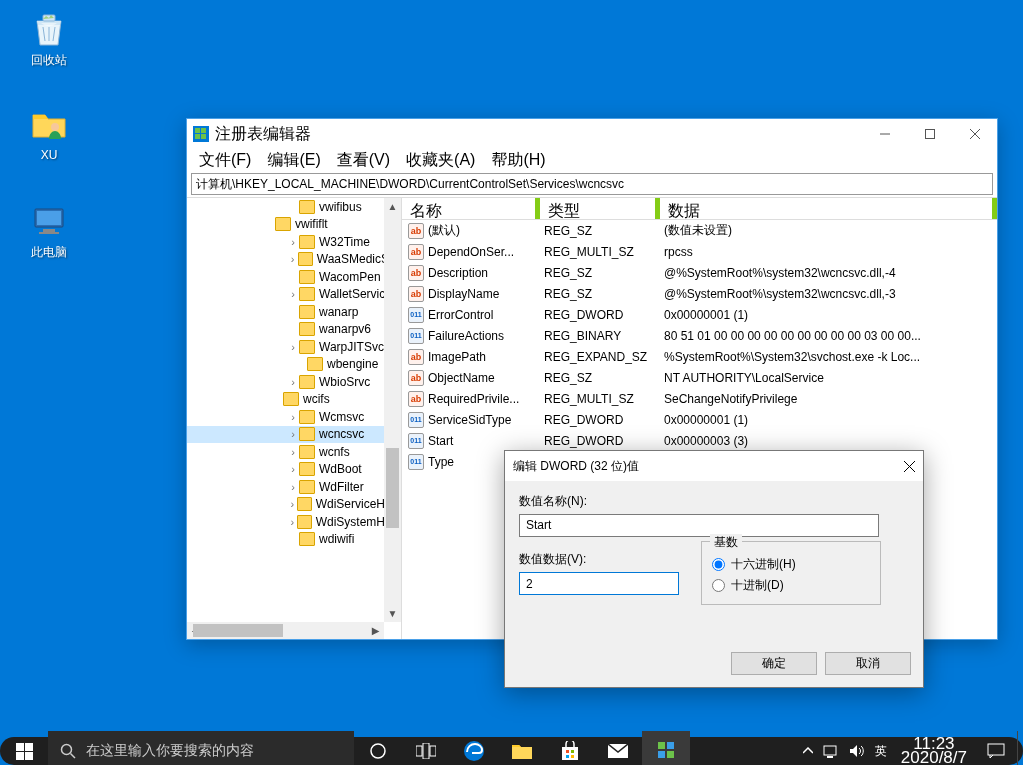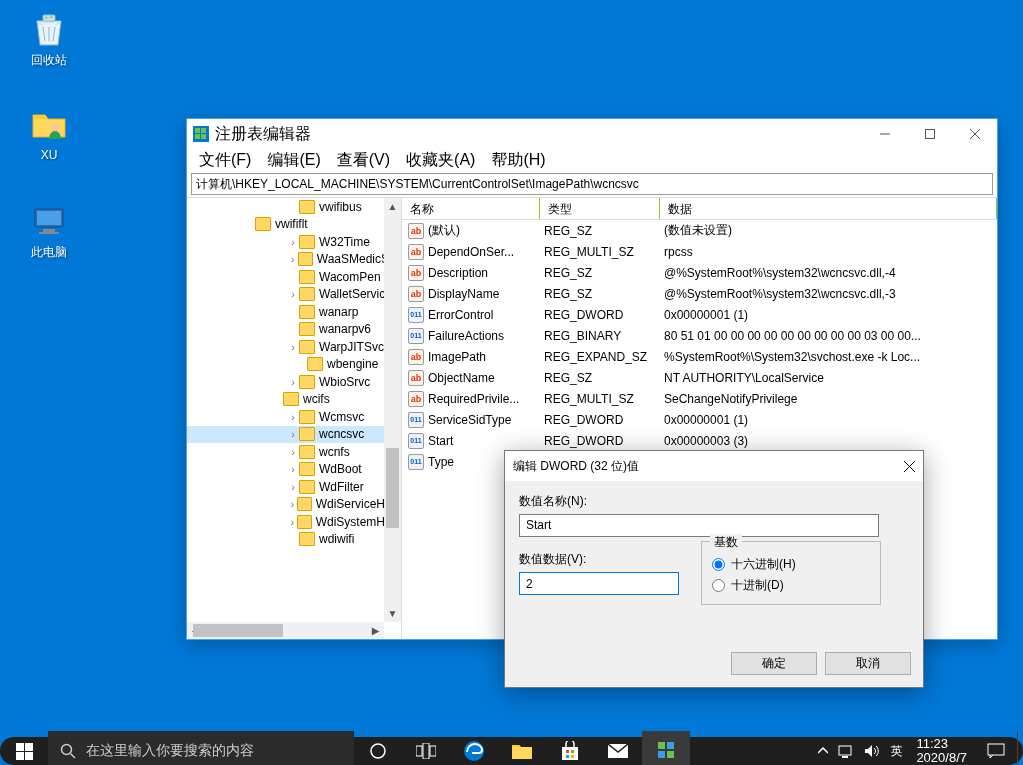--- a/index.html
+++ b/index.html
@@ -39,21 +39,21 @@
 .tree-scroll-v { position:absolute; right:0; top:0; bottom:17px; width:17px; background:#f0f0f0; }
 .tree-scroll-v .thumb { position:absolute; left:2px; right:2px; top:250px; height:80px; background:#c2c2c2; }
 .tree-scroll-v .arr { position:absolute; left:0; right:0; height:17px; display:flex; align-items:center; justify-content:center; color:#555; font-size:10px; }
 .tree-scroll-h { position:absolute; left:0; right:17px; bottom:0; height:17px; background:#f0f0f0; }
 .tree-scroll-h .thumb { position:absolute; top:2px; bottom:2px; left:6px; width:90px; background:#c2c2c2; }
 .tree-scroll-h .arr { position:absolute; top:0; bottom:0; width:17px; display:flex; align-items:center; justify-content:center; color:#555; font-size:10px; }
 
 
 .list { flex:1; display:flex; flex-direction:column; overflow:hidden; position:relative; }
 .list-header { height:22px; display:flex; border-bottom:1px solid #ddd; }
-.list-header .col { padding:3px 8px; font-size:12px; color:#000; border-right:1px solid #84cc16; }
+.list-header .col { padding:3px 8px; font-size:16px; color:#000; border-right:5px solid #84cc16; }
 .list-rows { flex:1; overflow:hidden; }
 .list-row { height:21px; display:flex; align-items:center; font-size:12px; color:#000; }
 .list-row .ic { width:16px; height:16px; margin:0 4px 0 6px; display:flex; align-items:center; justify-content:center; font-size:9px; font-weight:bold; border:1px solid #999; border-radius:2px; }
 .ic.ab { background:#fff1ec; color:#d83b01; }
 .ic.nn { background:#eaf2fb; color:#0a5ec2; }
 .list-row .c1 { width:114px; white-space:nowrap; overflow:hidden; text-overflow:ellipsis; }
 .list-row .c2 { width:120px; white-space:nowrap; overflow:hidden; padding-left:2px; }
 .list-row .c3 { flex:1; white-space:nowrap; overflow:hidden; text-overflow:ellipsis; padding-left:2px; }
 
 
@@ -79,21 +79,21 @@
 
 .taskbar { position:absolute; left:0; right:0; bottom:0; height:28px; background:#1f1f1f; display:flex; align-items:center; color:#fff;border-radius:14px; }
 .tb-start { width:48px; height:40px; display:flex; align-items:center; justify-content:center; }
 .tb-search { width:306px; height:40px; background:#2b2b2b; display:flex; align-items:center; padding:0 12px; }
 .tb-search .sicon { margin-right:10px; color:#ccc; }
 .tb-search .stext { color:#ccc; font-size:14px; }
 .tb-btn { width:48px; height:40px; display:flex; align-items:center; justify-content:center; color:#fff; }
 .tb-btn.active { background:#3a3a3a; border-bottom:2px solid #76b9ed; }
 .tb-spacer { flex:1; }
 .tb-tray { display:flex; align-items:center; height:40px; padding:0 6px; gap:10px; font-size:12px; }
-.tb-datetime { font-size:13px; line-height:14px; padding:0 8px; }
+.tb-datetime { text-align:center; font-size:17px; line-height:14px; padding:0 8px; }
 .tb-showdesk { width:6px; height:40px; border-left:1px solid #444; }
 
 svg { display:block; }
 </style>
 </head>
 <body>
 
 <div class="desktop-icon" style="left:12px; top:8px;">
   <div class="ico">
     <svg width="40" height="40" viewBox="0 0 40 40">
@@ -161,30 +161,30 @@
       </div>
   </div>
   <div class="menubar">
     <span>文件(F)</span>
     <span>编辑(E)</span>
     <span>查看(V)</span>
     <span>收藏夹(A)</span>
     <span>帮助(H)</span>
   </div>
   <div class="addressbar">
-    <span>计算机\HKEY_LOCAL_MACHINE\SYSTEM\CurrentControlSet\ImagePath\wcncsvc</span>
+    <span>计算机\HKEY_LOCAL_MACHINE\DWORD\CurrentControlSet\Services\wcncsvc</span>
   </div>
   <div class="body">
     <div class="tree" id="tree-container">
       <div class="tree-row" style="padding-left: 100px;">
           <span class="exp"></span>
           <span class="folder"></span>
           <span>vwifibus</span>
         </div>
-        <div class="tree-row" style="padding-left: 56px;">
+        <div class="tree-row" style="padding-left: 76px;">
           <span class="exp"></span>
           <span class="folder"></span>
           <span>vwififlt</span>
         </div>
         <div class="tree-row" style="padding-left: 100px;">
           <span class="exp">›</span>
           <span class="folder"></span>
           <span>W32Time</span>
         </div>
         <div class="tree-row" style="padding-left: 100px;">

